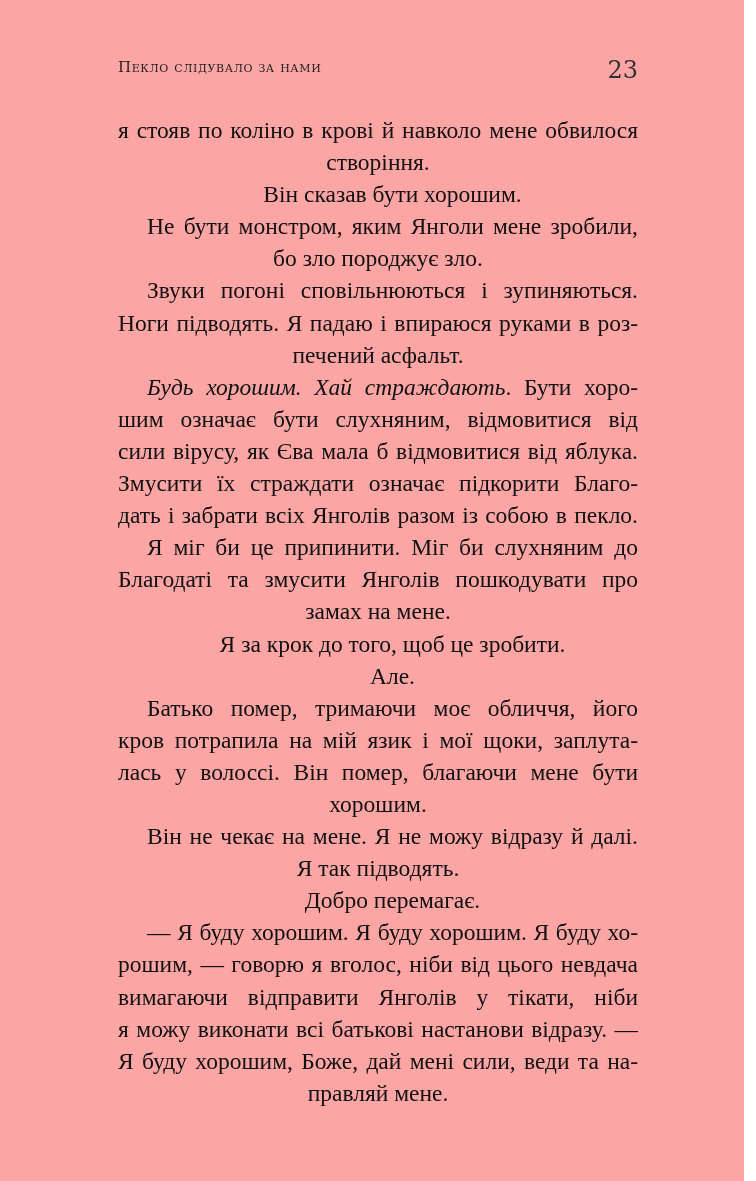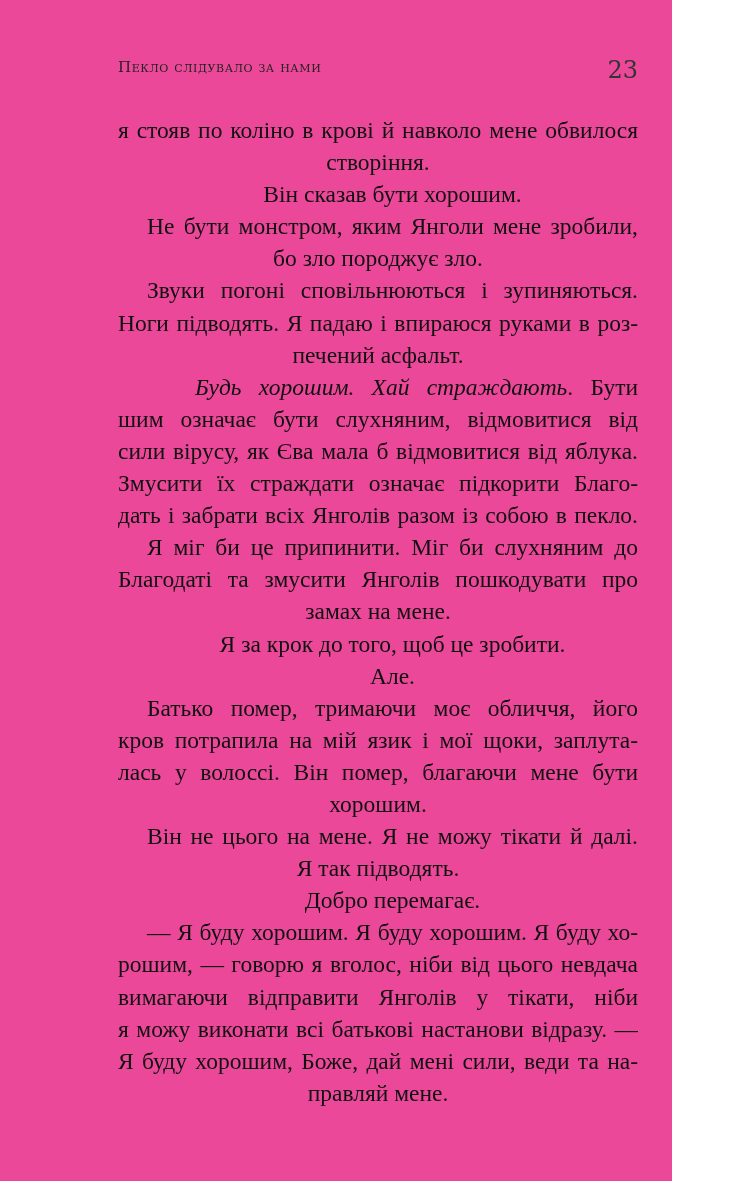--- a/index.html
+++ b/index.html
@@ -1,38 +1,38 @@
 <!DOCTYPE html>
 <html><head>
 <meta charset="utf-8">
 <style>
   html, body { margin: 0; padding: 0; background: #ffffff; }
   body { width: 756px; height: 1181px; position: relative; overflow: hidden; }
-  .page { position: absolute; left: 0; top: 0; width: 672px; height: 1181px; background: #ec4899; }
+  .page { position: absolute; left: 0; top: 0; width: 744px; height: 1181px; background: #fca5a5; }
   .header { position: absolute; left: 118px; top: 58px; width: 520px; height: 24px; }
   .running-title {
     position: absolute; left: 0; top: 0;
     font-family: "DejaVu Serif", "Liberation Serif", serif;
     font-size: 15px; font-variant: small-caps; letter-spacing: 0.6px; color: #222;
   }
   .page-number {
     position: absolute; right: 0; top: -2px;
     font-family: "DejaVu Serif", "Liberation Serif", serif;
     font-size: 24px; color: #333;
   }
   .body-text {
     position: absolute; left: 118px; top: 114px; width: 520px;
     font-family: "Liberation Serif", "DejaVu Serif", serif;
     font-size: 23.5px; line-height: 32.1px; color: #111;
   }
   .line { display: block; white-space: nowrap; height: 32.1px; text-align: center; }
   .line.j { text-align: justify; text-align-last: justify; white-space: normal; overflow: hidden; }
   .indent { padding-left: 29px; }
   .line.j.indent { width: 491px; }
-  em { font-style: italic; margin-left: 48px; }
+  em { font-style: italic; }
 </style>
 </head>
 <body>
 
 <div class="page">
   <div class="header">
     <span class="running-title">Пекло слідувало за нами</span>
     <span class="page-number">23</span>
   </div>
 
@@ -52,21 +52,21 @@
       <span class="line j"><span>дать і забрати всіх Янголів разом із собою в пекло.</span></span>
       <span class="line j indent"><span>Я міг би це припинити. Міг би слухняним до</span></span>
       <span class="line j"><span>Благодаті та змусити Янголів пошкодувати про</span></span>
       <span class="line"><span>замах на мене.</span></span>
       <span class="line indent"><span>Я за крок до того, щоб це зробити.</span></span>
       <span class="line indent"><span>Але.</span></span>
       <span class="line j indent"><span>Батько помер, тримаючи моє обличчя, його</span></span>
       <span class="line j"><span>кров потрапила на мій язик і мої щоки, заплута-</span></span>
       <span class="line j"><span>лась у волоссі. Він помер, благаючи мене бути</span></span>
       <span class="line"><span>хорошим.</span></span>
-      <span class="line j indent"><span>Він не цього на мене. Я не можу тікати й далі.</span></span>
+      <span class="line j indent"><span>Він не чекає на мене. Я не можу відразу й далі.</span></span>
       <span class="line"><span>Я так підводять.</span></span>
       <span class="line indent"><span>Добро перемагає.</span></span>
       <span class="line j indent"><span>— Я буду хорошим. Я буду хорошим. Я буду хо-</span></span>
       <span class="line j"><span>рошим, — говорю я вголос, ніби від цього невдача</span></span>
       <span class="line j"><span>вимагаючи відправити Янголів у тікати, ніби</span></span>
       <span class="line j"><span>я можу виконати всі батькові настанови відразу. —</span></span>
       <span class="line j"><span>Я буду хорошим, Боже, дай мені сили, веди та на-</span></span>
       <span class="line"><span>правляй мене.</span></span>
     </div>
 </div>

